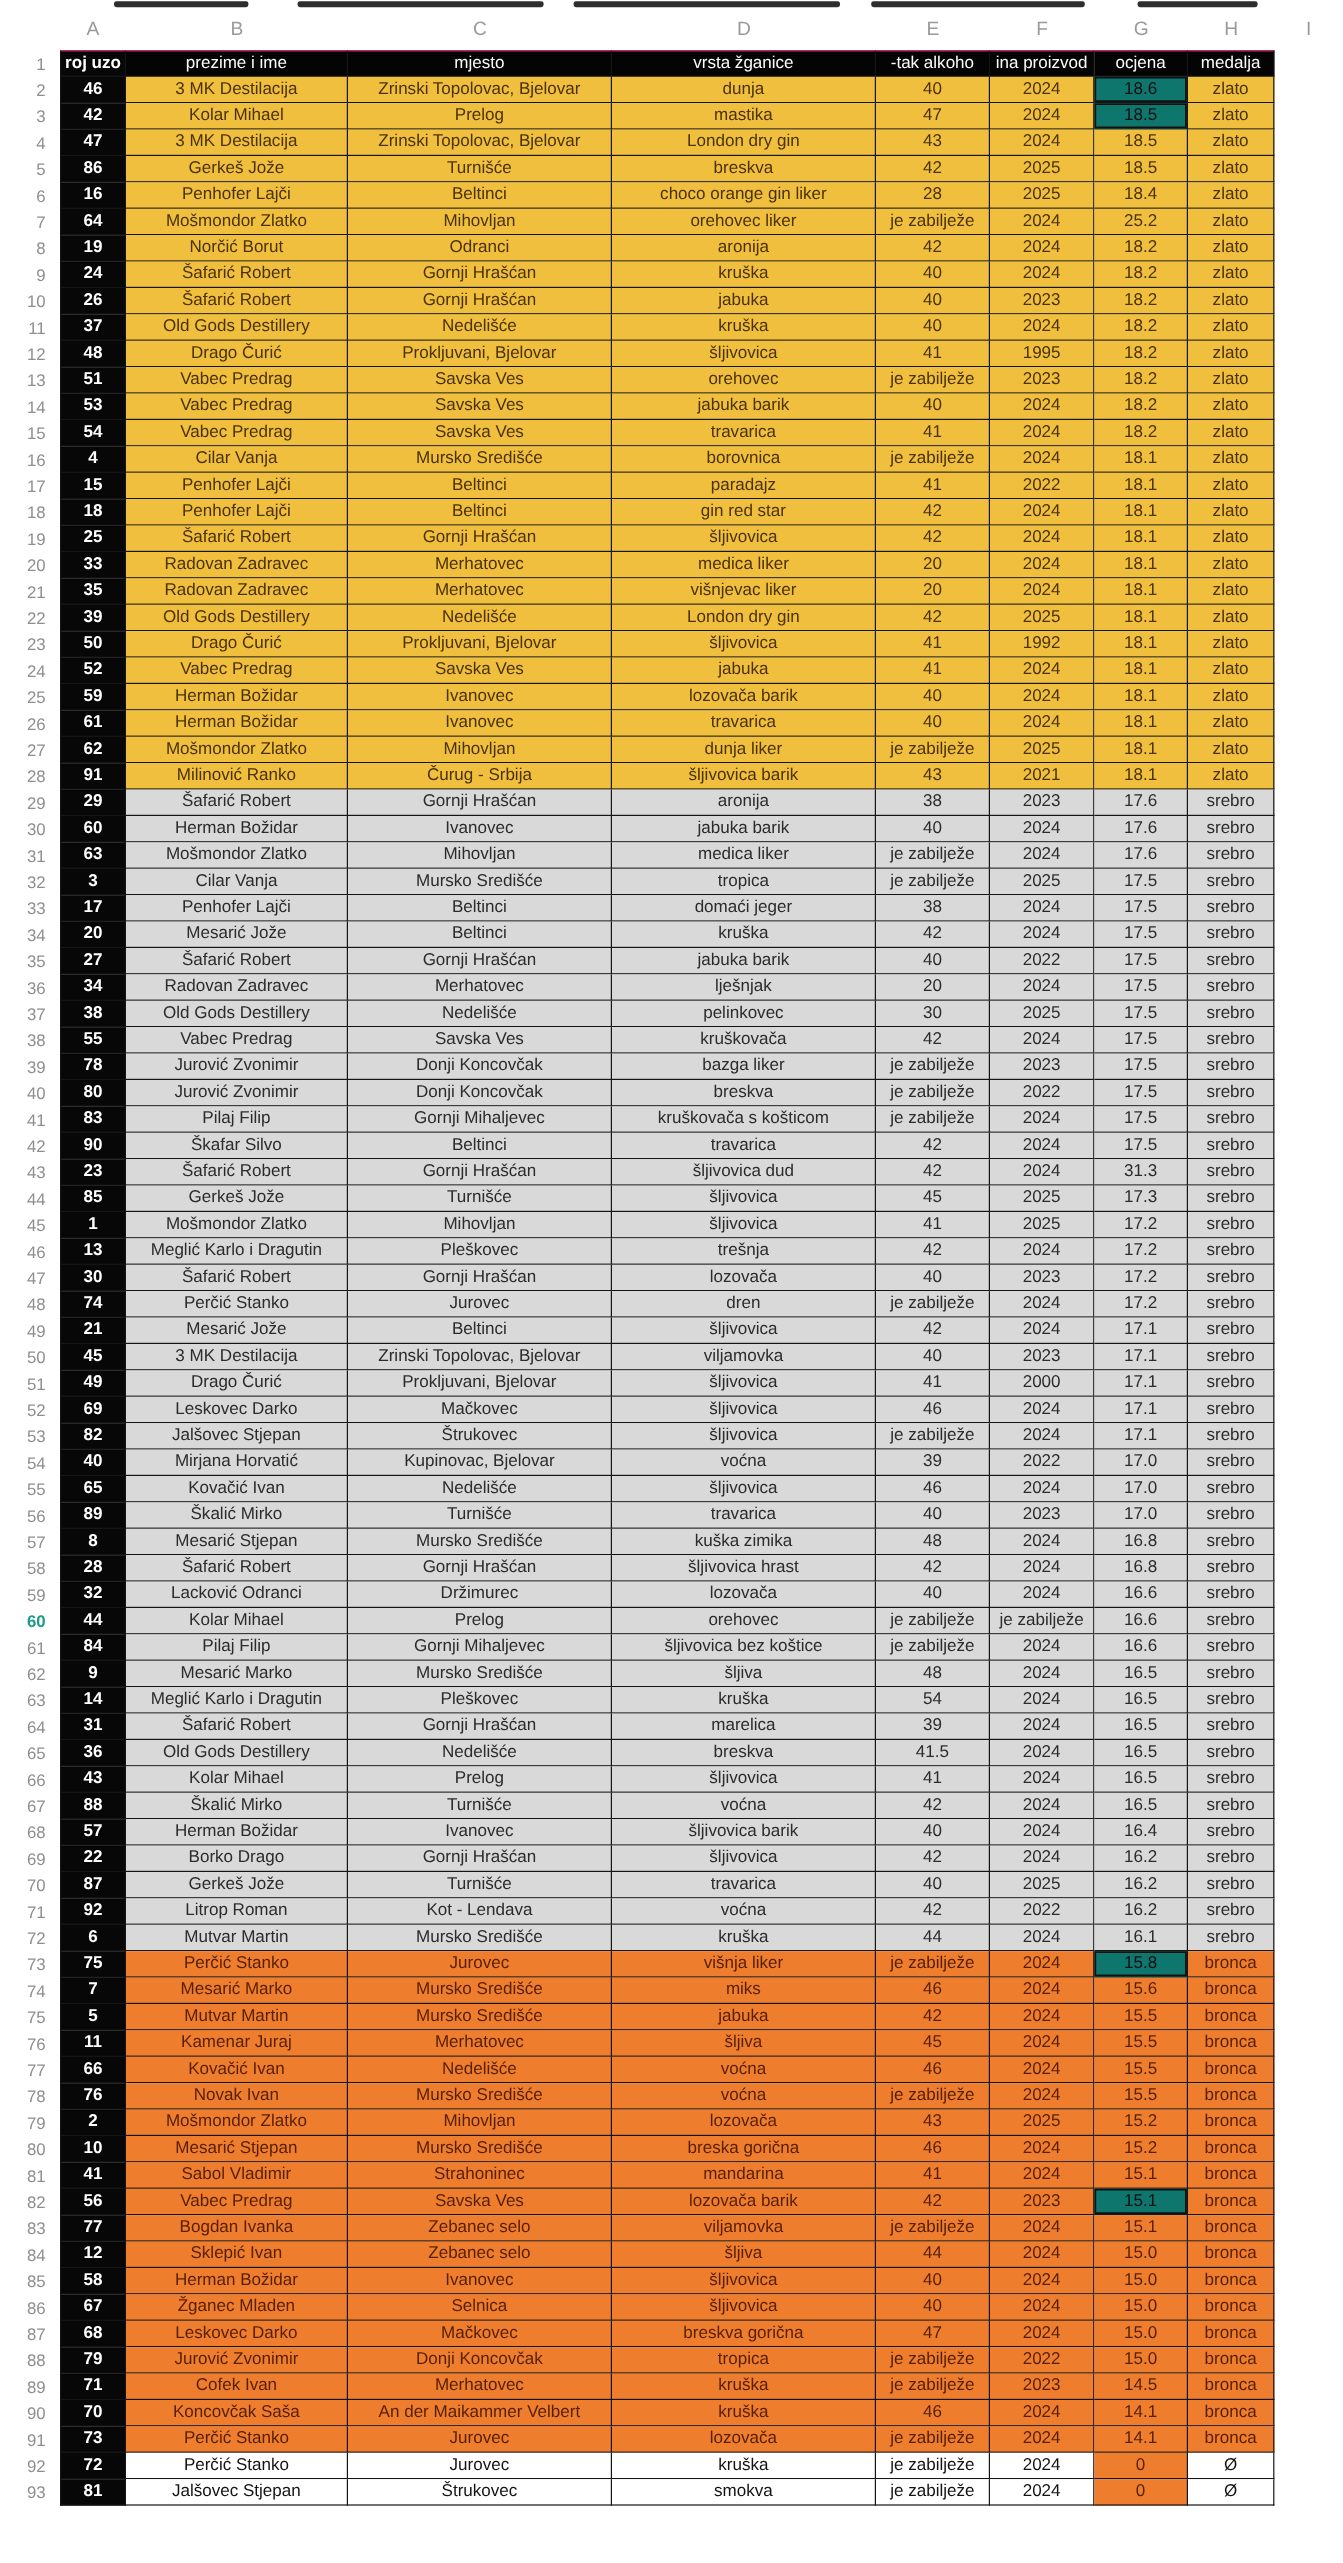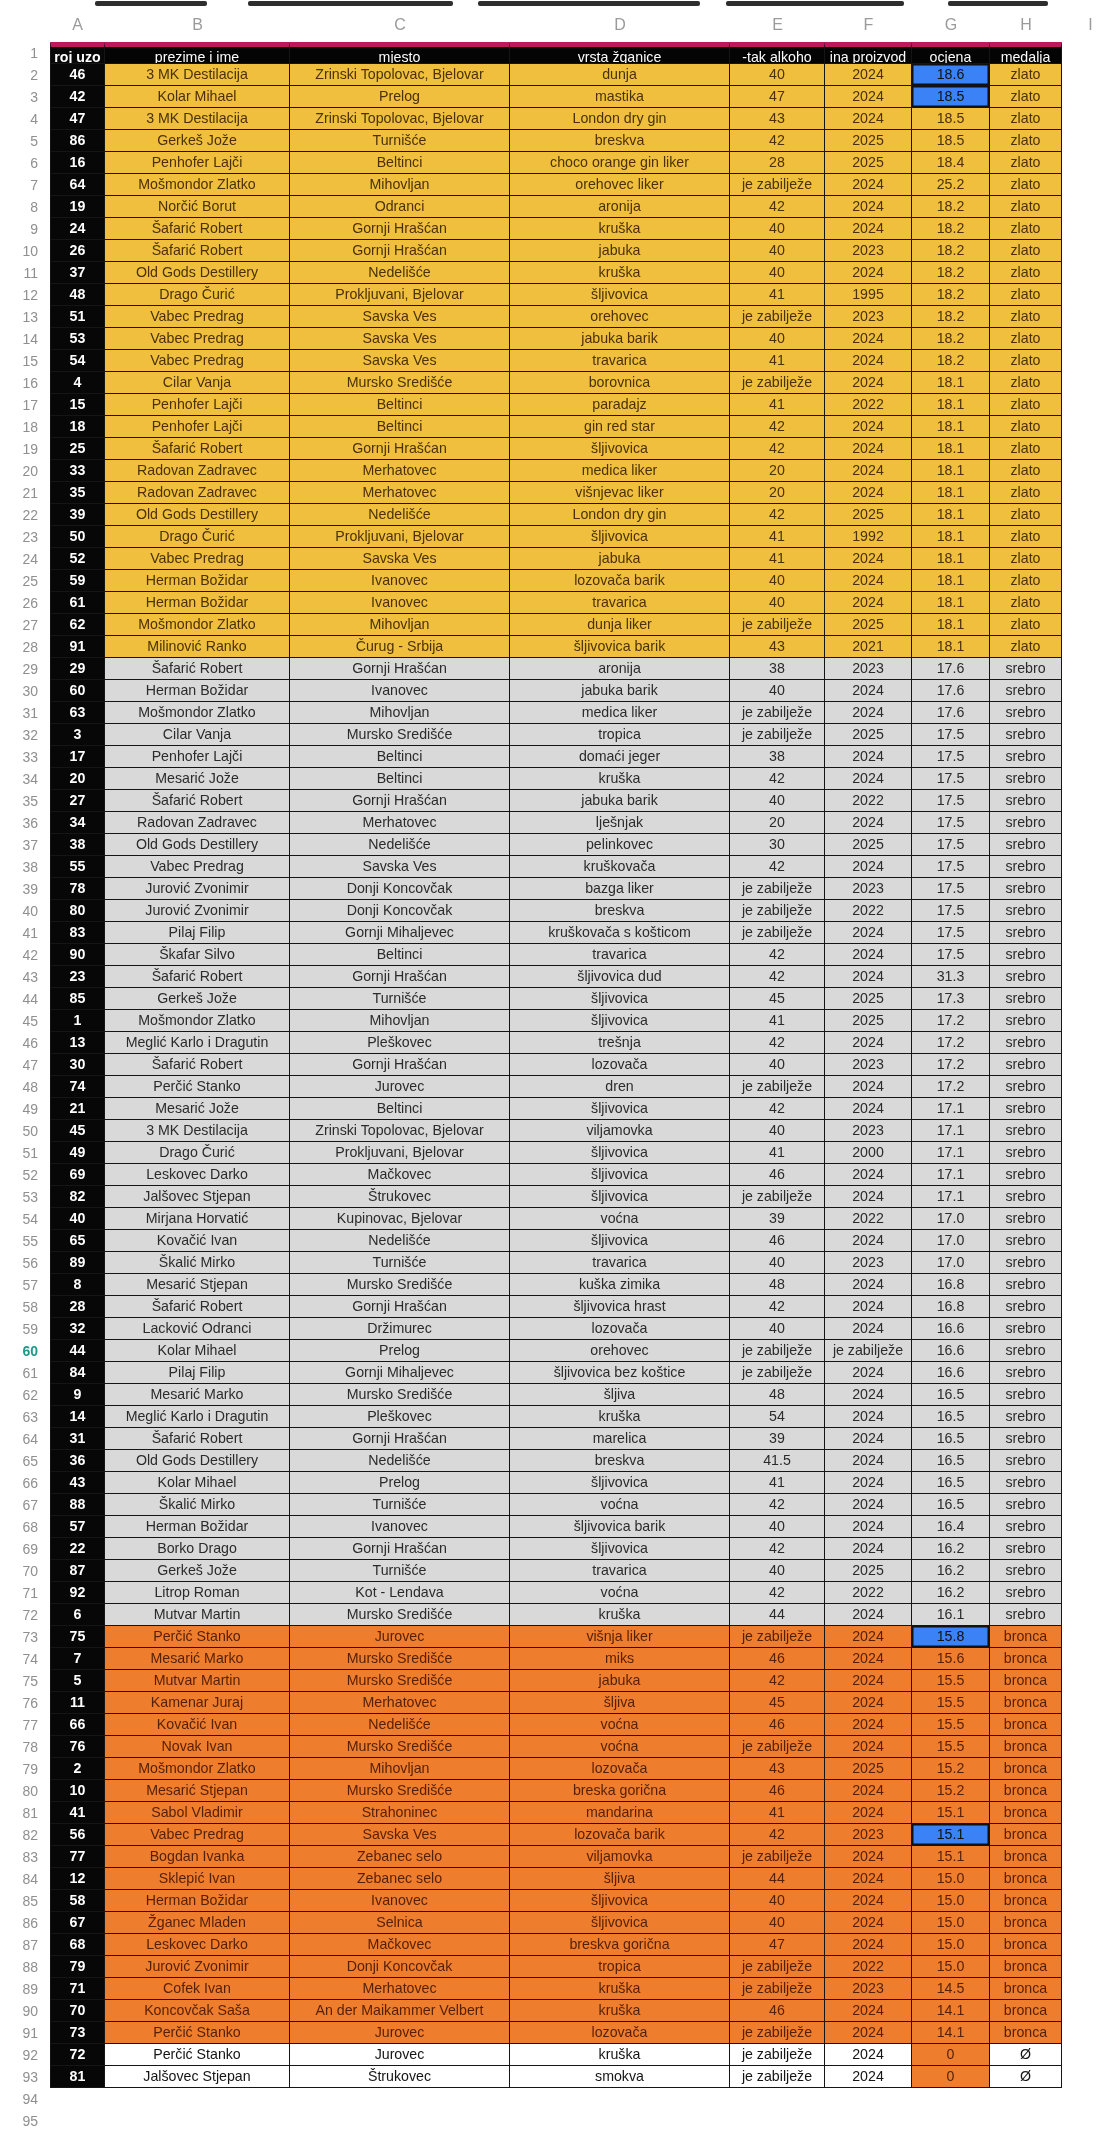--- a/index.html
+++ b/index.html
@@ -16,23 +16,23 @@
 .gutter{width:50px;text-align:right;padding-right:12px;color:#8f8f8f;font-size:14px;flex:none;line-height:22px;}
 .rownum.selected{color:#1d9a8a;font-weight:700;}
 .cell{flex:none;text-align:center;font-size:14.2px;overflow:hidden;white-space:nowrap;
   border-right:1px solid #151515;border-bottom:1px solid #151515;}
 .c-a{width:55px}.c-b{width:185px}.c-c{width:220px}.c-d{width:220px}.c-e{width:95px}
 .c-f{width:87px}.c-g{width:78px}.c-h{width:72px}.c-i{width:57px}
 .tier-gold .cell{background:#F1BF3E;color:#4a3205;}
 .tier-silver .cell{background:#D9D9D9;color:#2b2b2b;}
 .tier-bronze .cell{background:#EE7D2E;color:#561f02;}
 .tier-none .cell{background:#fff;color:#141414;}
-.header-row .cell{background:#040404;color:#fcfcfc;border-top:5px solid #be185d;}
+.header-row .cell{background:#040404;color:#fcfcfc;border-top:1px solid #be185d;}
 .cell.sample{border-left:1px solid #151515;background:#070707;color:#fff;font-weight:700;}
-.cell.score-white{background:#3b82f6;color:#101010;box-shadow:inset 0 0 0 1.5px #111;}
+.cell.score-white{background:#0f766e;color:#101010;box-shadow:inset 0 0 0 1.5px #111;}
 .cell.score-orange{background:#EE7D2E;color:#5a2404;}
 </style>
 </head>
 <body>
 
 <div class="sheet">
 
   <div class="top-artifacts">
     <div class="artifact a1"></div>
     <div class="artifact a2"></div>
@@ -1074,22 +1074,14 @@
         <div class="cell c-b">Jalšovec Stjepan</div>
         <div class="cell c-c">Štrukovec</div>
         <div class="cell c-d">smokva</div>
         <div class="cell c-e">je zabilježe</div>
         <div class="cell c-f">2024</div>
         <div class="cell c-g score-orange">0</div>
         <div class="cell c-h">Ø</div>
       </div>
     </div>
 
-  <div id="extra-rows">
-      <div class="row">
-        <div class="gutter rownum">94</div>
-      </div>
-      <div class="row">
-        <div class="gutter rownum">95</div>
-      </div>
-    </div>
 
 </div>
 
 </body></html>

